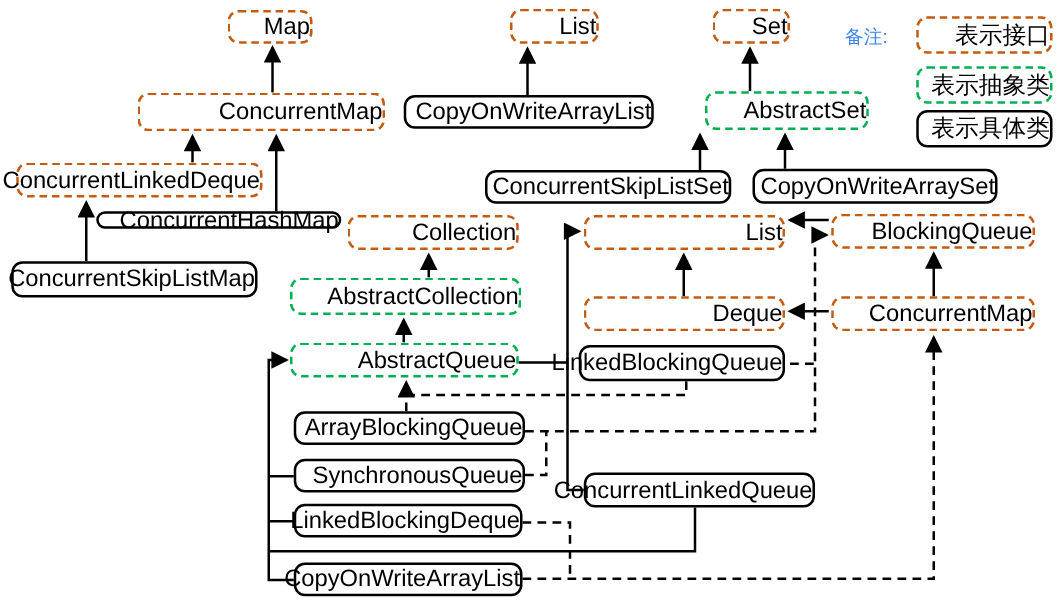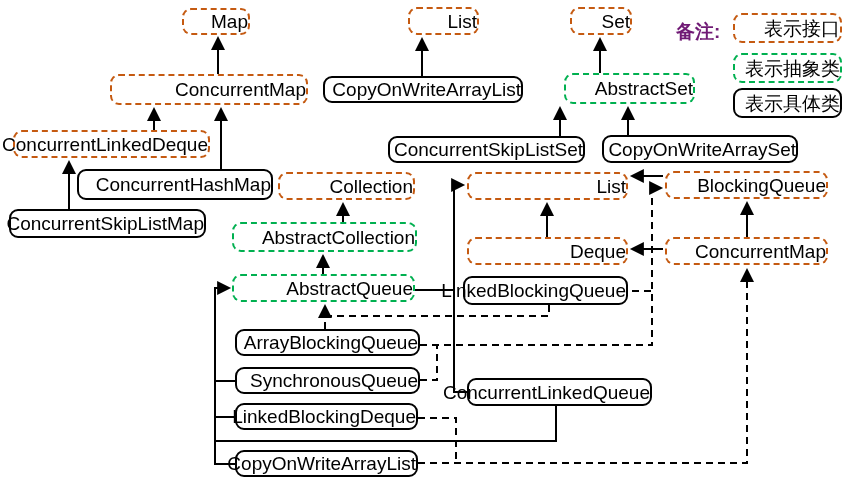--- a/index.html
+++ b/index.html
@@ -11,21 +11,21 @@
   #wires{position:absolute;left:0;top:0;width:849px;height:486px;}
   .node{
     position:absolute;display:flex;align-items:center;justify-content:flex-end;
     background:#ffffff;border-radius:9px;font-size:19px;color:#000;
     line-height:1;white-space:nowrap;box-sizing:border-box;
   }
   .node.interface{border:2.5px dashed #C55A11;}
   .node.abstract{border:2.5px dashed #00B050;}
   .node.concrete{border:2.5px solid #000000;}
   .note{
-    position:absolute;color:#701a75;font-weight:bold;font-size:19px;
+    position:absolute;color:#3b82f6;font-weight:normal;font-size:15px;
     line-height:1;white-space:nowrap;
   }
   path.solid{stroke:#000;stroke-width:2;fill:none;}
   path.dash{stroke:#000;stroke-width:2;fill:none;stroke-dasharray:7 5;}
 </style>
 </head>
 <body>
 
 <svg id="wires" width="849" height="486" viewBox="0 0 849 486">
   <defs>
@@ -82,21 +82,21 @@
   </div>
 <div class="node interface" style="left:13px;top:130px;width:197px;height:28px">
     <span>ConcurrentLinkedDeque</span>
   </div>
 <div class="node concrete" style="left:388px;top:136px;width:197px;height:27px">
     <span>ConcurrentSkipListSet</span>
   </div>
 <div class="node concrete" style="left:602px;top:135px;width:196px;height:28px">
     <span>CopyOnWriteArraySet</span>
   </div>
-<div class="node concrete" style="left:77px;top:169px;width:196px;height:31px">
+<div class="node concrete" style="left:77px;top:169px;width:196px;height:14px">
     <span>ConcurrentHashMap</span>
   </div>
 <div class="node interface" style="left:278px;top:172px;width:137px;height:28px">
     <span>Collection</span>
   </div>
 <div class="node interface" style="left:467px;top:172px;width:161px;height:28px">
     <span>List</span>
   </div>
 <div class="node interface" style="left:665px;top:171px;width:163px;height:28px">
     <span>BlockingQueue</span>

